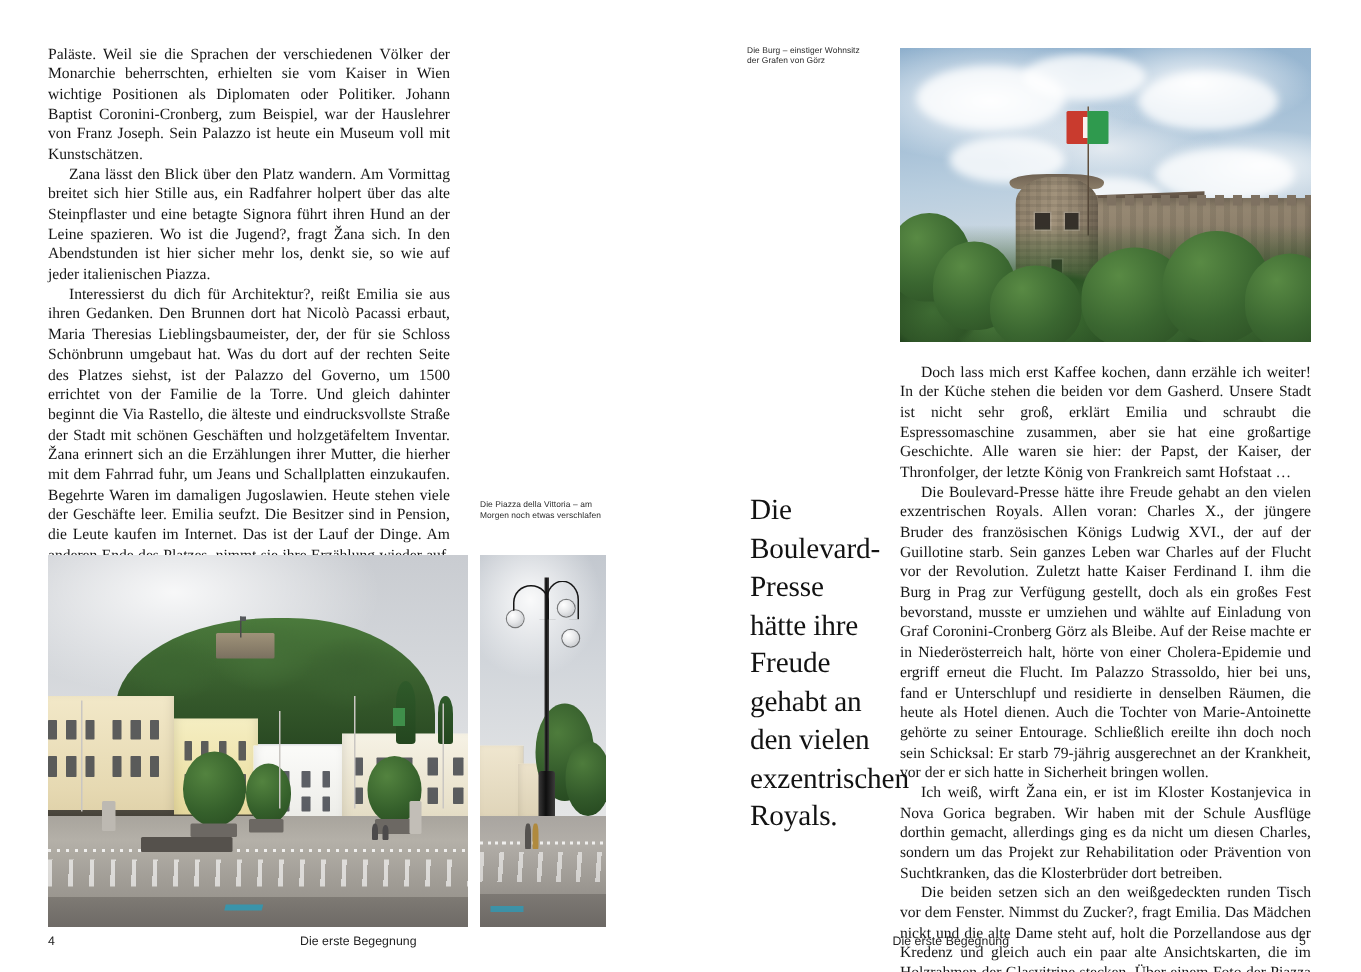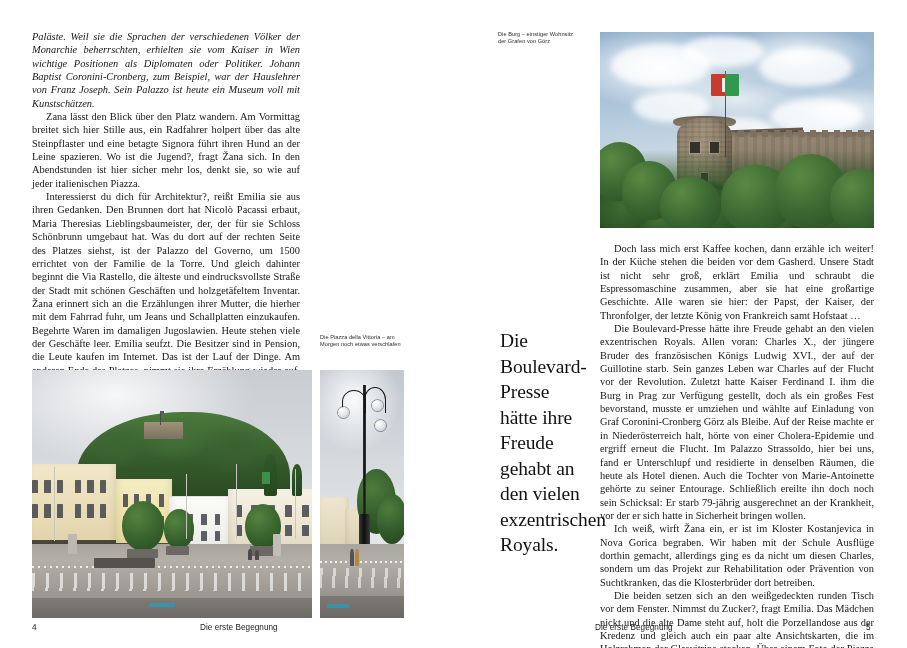--- a/index.html
+++ b/index.html
@@ -31,21 +31,20 @@
     text-justify: inter-word;
     color: #161616;
     hyphens: manual;
   }
   .body-col p {
     margin: 0;
     text-indent: 1.35em;
   }
   .body-col p.noindent {
     text-indent: 0;
-    font-style: italic;
   }
 
   
   #left-col-text {
     left: 32px;
     top: 30px;
     width: 268px;
   }
 
   #piazza-caption {

